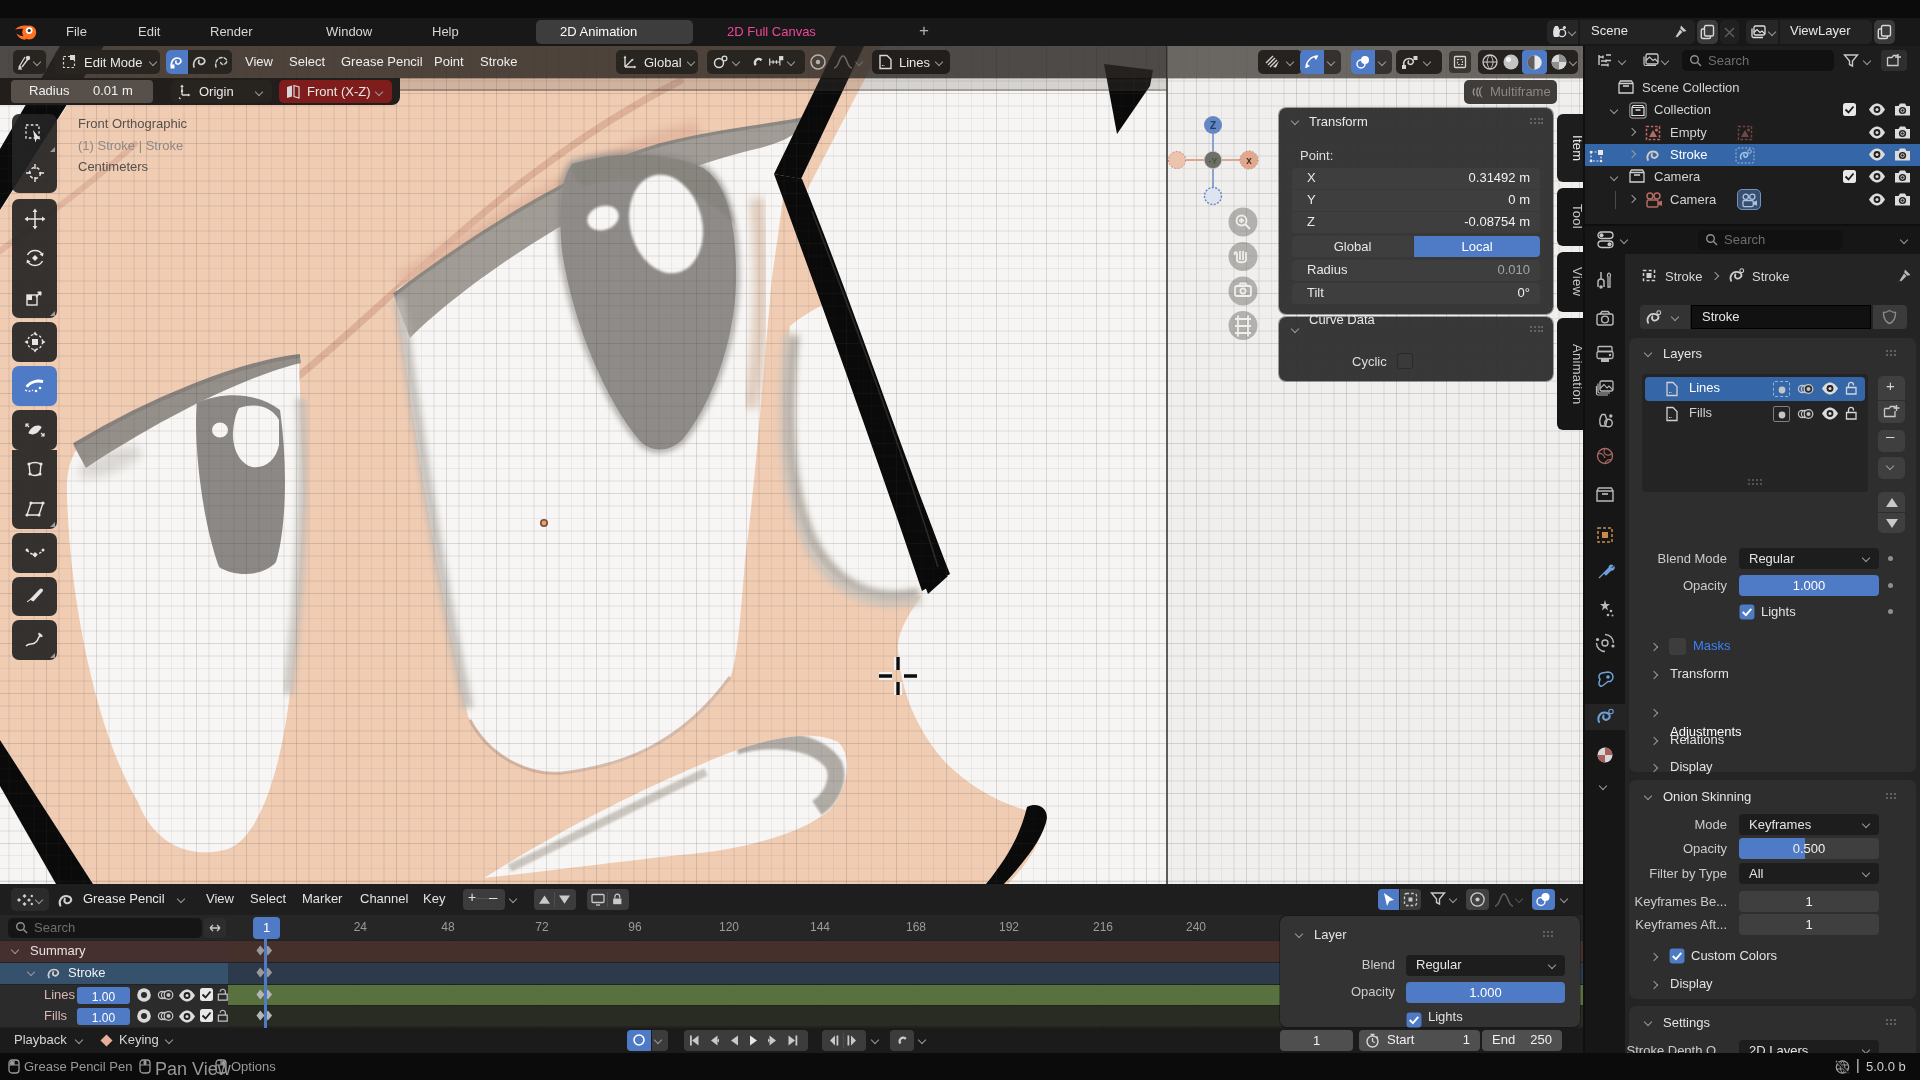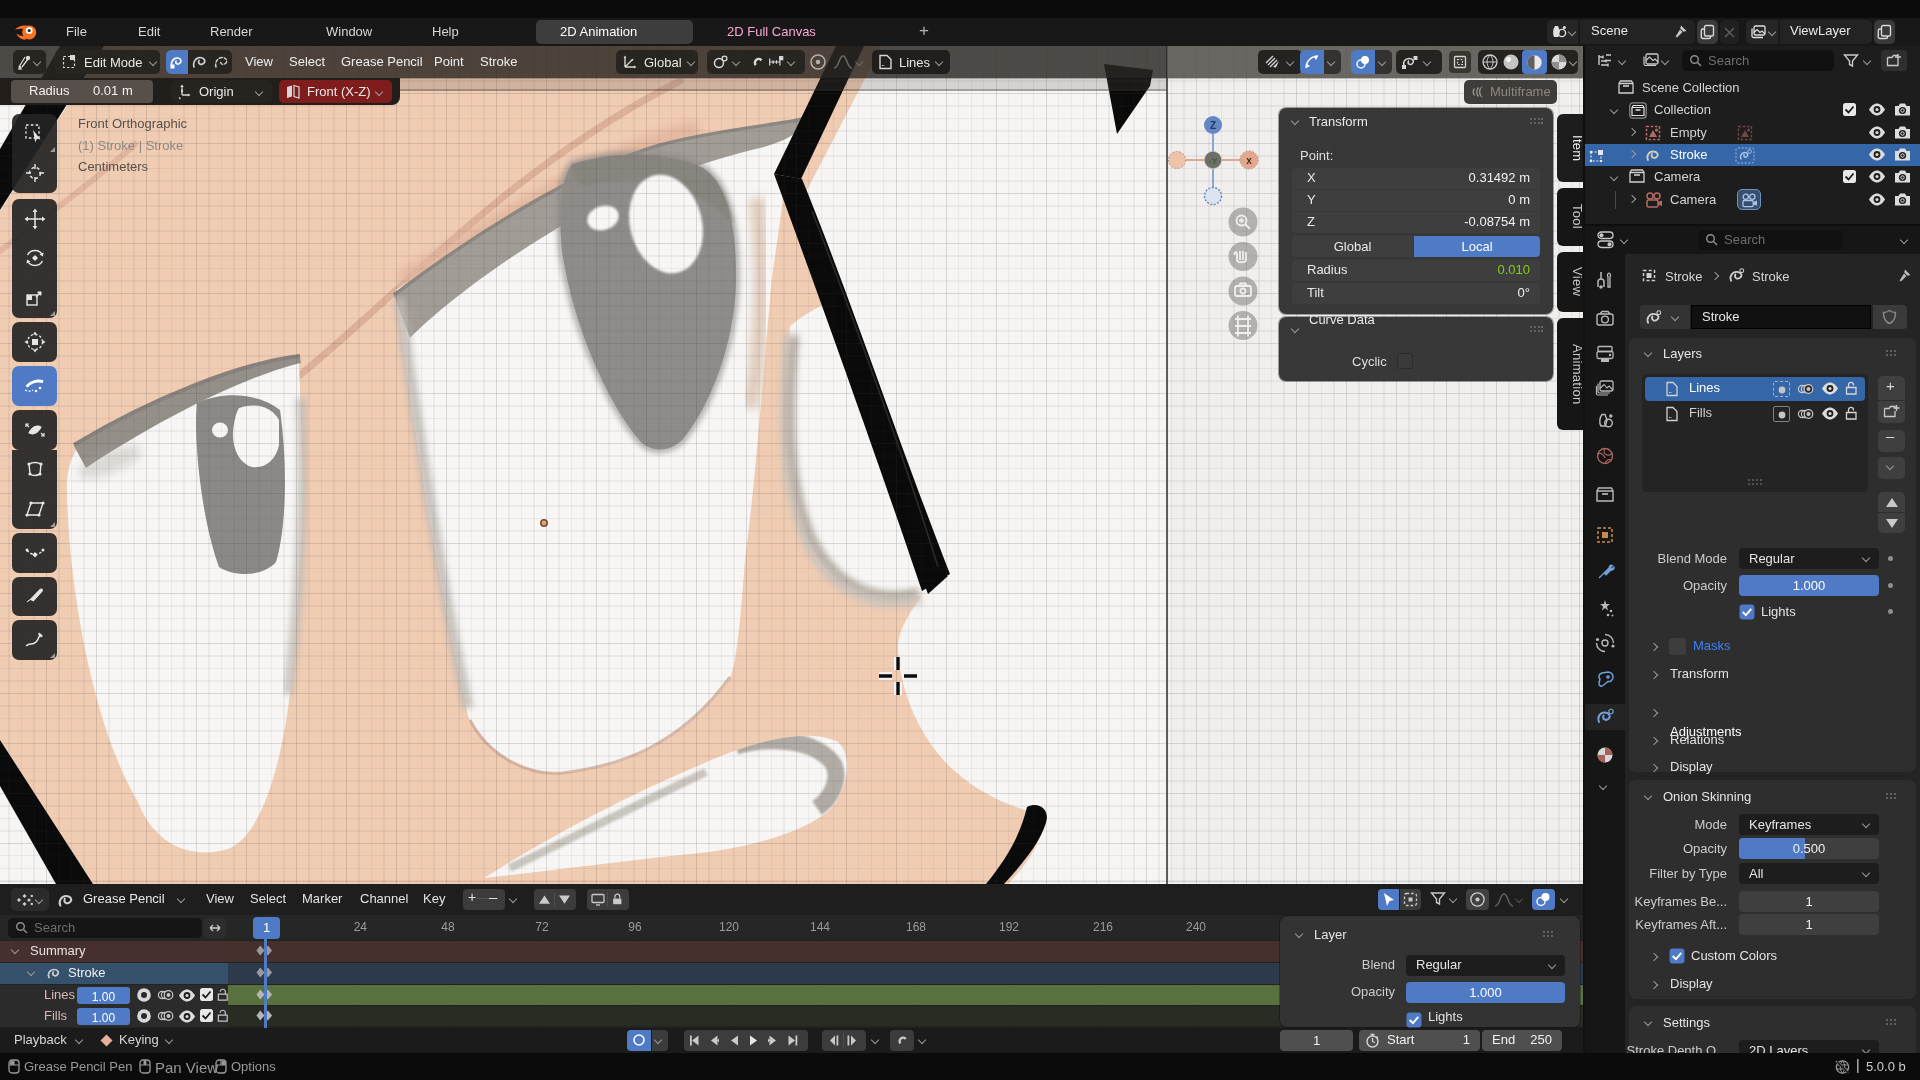--- a/index.html
+++ b/index.html
@@ -72,21 +72,21 @@
     <path d="M1,8.6 C4.5,4.8 10,4 14,5 L12,8 C7.5,7.4 4,8 1,8.6 Z" fill="#ff7021"></path>
     <path d="M2.4,12.5 C4,16.5 8,19 12,18.6 L11,15.2 C7.5,15.4 4.5,14 2.4,12.5 Z" fill="#ff7021"></path>
   </svg>
   <span class="txt abs" style="left:66px;top:6px;">File</span>
   <span class="txt abs" style="left:138px;top:6px;">Edit</span>
   <span class="txt abs" style="left:210px;top:6px;">Render</span>
   <span class="txt abs" style="left:326px;top:6px;">Window</span>
   <span class="txt abs" style="left:432px;top:6px;">Help</span>
   <div class="abs" style="left:536px;top:2px;width:157px;height:24px;background:#3d3d3d;border-radius:5px;"></div>
   <span class="txt abs" style="left:560px;top:6px;color:#fdfdfd;">2D Animation</span>
-  <span class="txt abs" style="left:727px;top:6px;color:#f9a8d4;">2D Full Canvas</span>
+  <span class="txt abs" style="left:727px;top:6px;color:#ec4899;">2D Full Canvas</span>
   <span class="abs" style="left:919px;top:3px;font-size:17px;color:#b0b0b0;">+</span>
 
   <div class="abs" style="left:1547px;top:2px;width:32px;height:24px;background:#262626;border-radius:5px 0 0 5px;border-right:1px solid #1a1a1a;">
     <svg class="abs" style="left:4px;top:5px;" width="16" height="14" viewBox="0 0 16 14">
       <path d="M4,1 L7,1 L9,6 L7.5,12 L3,12 C1.5,9 1.8,4 4,1 Z" fill="#e0e0e0"></path>
       <circle cx="11" cy="8" r="3.6" fill="none" stroke="#e0e0e0" stroke-width="1.4"></circle>
           <circle cx="13.4" cy="2.5" r="1.6" fill="#e0e0e0"></circle>
     </svg>
     <span class="chevd abs" style="left:22px;top:9px;"></span>
   </div>
@@ -582,21 +582,21 @@
           <span class="txt abs" style="right:10px;top:2px;color:#f2f2f2;">-0.08754 m</span>
   </div>
   <div class="abs" style="left:13px;top:128px;width:121px;height:21px;background:#3e3e3e;border-radius:4px 0 0 4px;text-align:center;">
     <span class="txt" style="line-height:21px;color:#e8e8e8;">Global</span>
   </div>
   <div class="abs" style="left:135px;top:128px;width:126px;height:21px;background:#4e7ac6;border-radius:0 4px 4px 0;text-align:center;">
     <span class="txt" style="line-height:21px;color:#fff;">Local</span>
   </div>
   <div class="abs" style="left:13px;top:152px;width:248px;height:21px;background:#3e3e3e;border-radius:4px;">
     <span class="txt abs" style="left:15px;top:2px;color:#e8e8e8;">Radius</span>
-          <span class="txt abs" style="right:10px;top:2px;color:#84cc16;">0.010</span>
+          <span class="txt abs" style="right:10px;top:2px;color:#a3a3a3;">0.010</span>
   </div>
   <div class="abs" style="left:13px;top:175px;width:248px;height:21px;background:#3e3e3e;border-radius:4px;">
     <span class="txt abs" style="left:15px;top:2px;color:#e8e8e8;">Tilt</span>
           <span class="txt abs" style="right:10px;top:2px;color:#f2f2f2;">0°</span>
   </div>
   <span class="chevd abs" style="left:13px;top:218px;"></span>
   <span class="txt abs" style="left:30px;top:204px;color:#e8e8e8;">Curve Data</span>
   <svg class="abs" style="left:250px;top:217px;" width="14" height="10" viewBox="0 0 14 10">
           <g fill="#6e6e6e">
             <circle cx="2" cy="2" r="1.1"></circle>
@@ -1373,21 +1373,21 @@
         <rect x="1" y="1" width="10" height="13" rx="3" fill="none" stroke="#9a9a9a" stroke-width="1.3"></rect>
         <path d="M1,6 L11,6 M6,1 L6,6" stroke="#9a9a9a" stroke-width="1.2"></path>
         <rect x="2" y="2" width="4" height="4" rx="1.5" fill="#9a9a9a"></rect>
       </svg>
   <span class="abs" style="left:24px;top:6px;font-size:13px;color:#989898;">Grease Pencil Pen</span>
   <svg class="abs" style="left:139px;top:6px;" width="12" height="15" viewBox="0 0 12 15">
         <rect x="1" y="1" width="10" height="13" rx="3" fill="none" stroke="#9a9a9a" stroke-width="1.3"></rect>
         <path d="M1,6 L11,6 M6,1 L6,6" stroke="#9a9a9a" stroke-width="1.2"></path>
         <rect x="4.5" y="1.5" width="3" height="4.5" rx="1.2" fill="#9a9a9a"></rect>
       </svg>
-  <span class="abs" style="left:155px;top:6px;font-size:15px;color:#989898;">Pan View</span>
+  <span class="abs" style="left:155px;top:6px;font-size:18px;color:#989898;">Pan View</span>
   <svg class="abs" style="left:215px;top:6px;" width="12" height="15" viewBox="0 0 12 15">
         <rect x="1" y="1" width="10" height="13" rx="3" fill="none" stroke="#9a9a9a" stroke-width="1.3"></rect>
         <path d="M1,6 L11,6 M6,1 L6,6" stroke="#9a9a9a" stroke-width="1.2"></path>
         <rect x="6.5" y="2" width="4" height="4" rx="1.5" fill="#9a9a9a"></rect>
       </svg>
   <span class="abs" style="left:231px;top:6px;font-size:13px;color:#989898;">Options</span>
   <svg class="abs" style="left:1834px;top:6px;" width="17" height="16" viewBox="0 0 17 16">
         <circle cx="8.5" cy="8" r="6.2" fill="none" stroke="#9a9a9a" stroke-width="1.3"></circle>
         <path d="M2.8,6 L14.2,6 M2.8,10 L14.2,10 M8.5,1.8 C5.5,5 5.5,11 8.5,14.2 M8.5,1.8 C11.5,5 11.5,11 8.5,14.2" fill="none" stroke="#9a9a9a" stroke-width="1"></path>
         <path d="M2,2 L15,14.5" stroke="#9a9a9a" stroke-width="1.6"></path>

